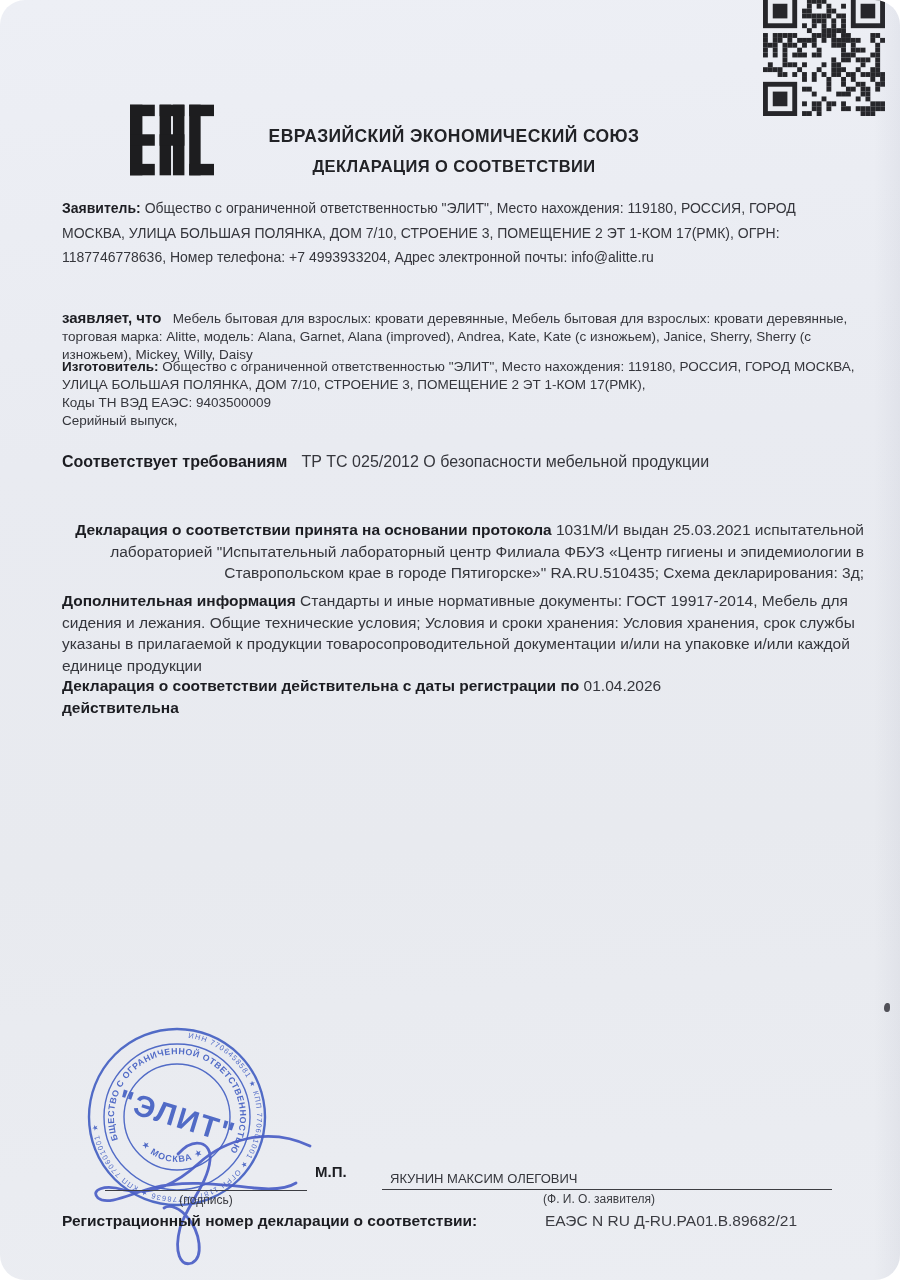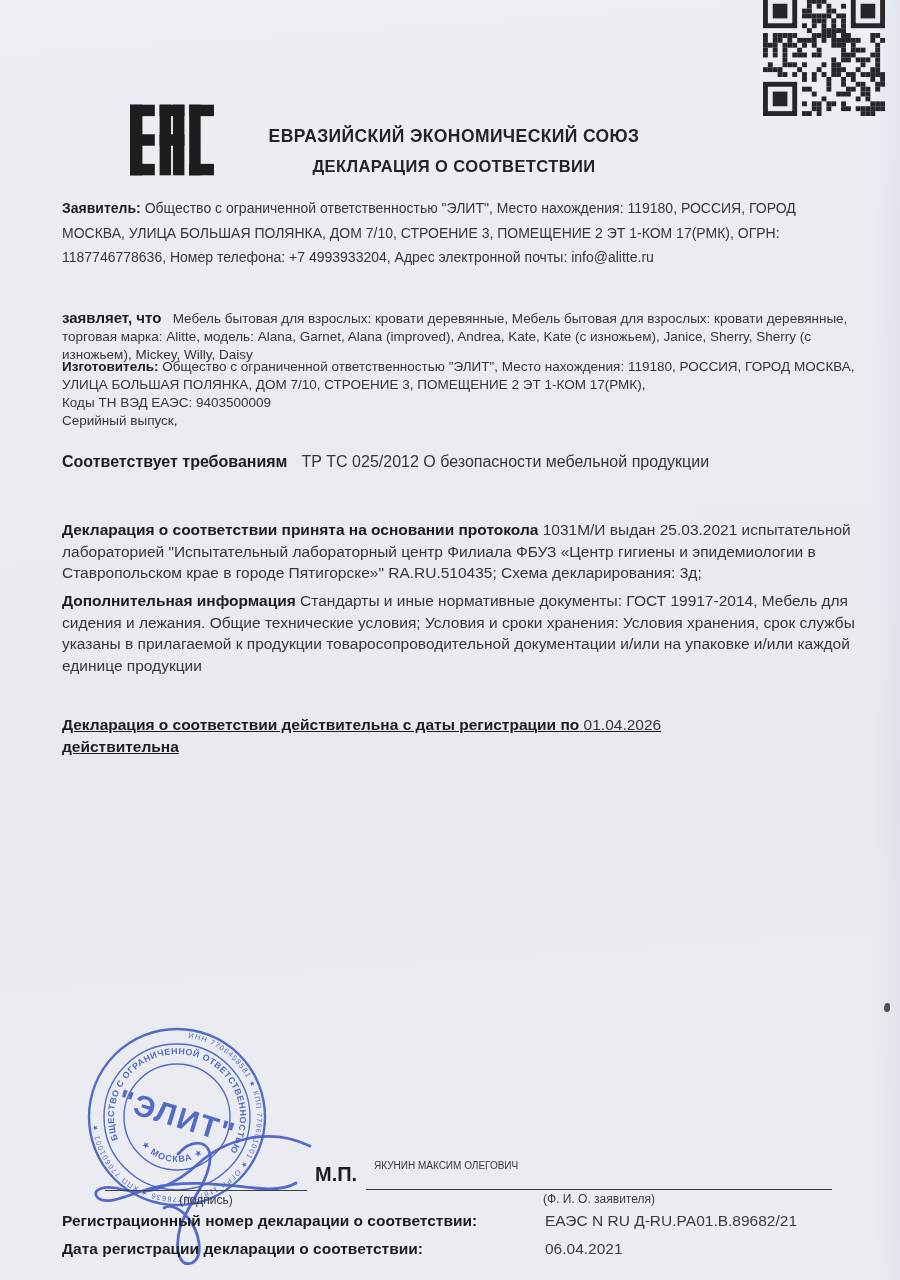--- a/index.html
+++ b/index.html
@@ -9,20 +9,21 @@
     --ink:#35363c;
     --ink-bold:#1c1d22;
   }
   .page{
     position:relative;
     width:900px;height:1280px;
     overflow:hidden;
     font-family:"Liberation Sans","DejaVu Sans",sans-serif;
     color:var(--ink);
     background:linear-gradient(176deg,#edeff5 0%,#e9ebf1 35%,#e8eaef 65%,#ebedf2 100%);
+    border-radius:25px;
   }
   .page::after{ 
     content:"";position:absolute;top:0;right:0;width:26px;height:100%;
     background:linear-gradient(90deg,rgba(120,125,150,0) 0%,rgba(120,125,150,.08) 100%);
     pointer-events:none;
   }
   .abs{position:absolute;}
   b,strong{color:var(--ink-bold);}
   
   .eac-logo{left:130px;top:104px;}
@@ -34,35 +35,35 @@
   .para{left:62px;}
   .applicant{top:196px;width:788px;font-size:14px;line-height:24.5px;}
   .inperson{top:292px;width:800px;font-size:16px;}
   .declares{top:309px;width:796px;font-size:13.5px;line-height:18px;}
   .declares b{font-size:15px;}
   .manuf-block{top:358px;width:796px;font-size:13.5px;line-height:18px;}
   .manuf-block .sub{margin:0;}
   .tnved-line{margin-top:1px;}
   .requirements{top:453px;width:810px;font-size:16px;}
   .requirements b{margin-right:14px;}
-  .basis{top:519px;width:802px;font-size:15.5px;line-height:21.5px;}
+  .basis{top:519px;width:802px;font-size:15.5px;line-height:21.5px;text-align:right;}
   .additional{top:590px;width:804px;font-size:15.5px;line-height:21.5px;}
-  .validity{top:714px;width:800px;font-size:15.5px;line-height:22px;font-weight:bold;color:var(--ink-bold);text-decoration:underline;}
+  .validity{top:675px;width:800px;font-size:15.5px;line-height:22px;font-weight:bold;color:var(--ink-bold);}
   .validity .date{font-weight:normal;color:var(--ink);}
   
   .stamp{left:82px;top:1022px;color:var(--stamp-color);opacity:.88;filter:blur(.3px);}
   .signature{left:58px;top:1112px;color:var(--signature-color);opacity:.92;}
   
-  .mp{left:315px;top:1163px;font-weight:bold;font-size:20px;color:var(--ink-bold);}
+  .mp{left:315px;top:1163px;font-weight:bold;font-size:15px;color:var(--ink-bold);}
   .sign-left{left:105px;top:1166px;width:202px;text-align:center;}
   .sign-left .line,.fio-block .line{height:24px;border-bottom:1.6px solid #3c3d42;}
   .caption{font-size:12px;color:#3a3b40;margin-top:2px;}
   .fio-block{left:366px;top:1160px;width:466px;}
-  .fio-name{font-size:10px;padding-left:8px;height:30px;display:flex;align-items:flex-end;box-sizing:border-box;
-            border-bottom:1.6px solid #3c3d42;padding-bottom:18px;}
+  .fio-name{font-size:13px;padding-left:8px;height:30px;display:flex;align-items:flex-end;box-sizing:border-box;
+            border-bottom:1.6px solid #3c3d42;padding-bottom:3px;margin-left:16px;}
   .fio-block .caption{text-align:center;}
   .reg-row{left:62px;width:800px;font-size:15.5px;}
   .reg-row .lab{font-weight:bold;color:var(--ink-bold);}
   .reg-row .val{position:absolute;left:483px;top:0;font-weight:normal;color:#3b3c42;white-space:nowrap;}
   .reg-1{top:1212px;}
   .reg-2{top:1240px;}
   
   .speck{left:884px;top:1003px;width:6px;height:9px;background:#34343a;border-radius:60% 40% 50% 50%;opacity:.85;}
   svg text{font-family:"Liberation Sans","DejaVu Sans",sans-serif;}
 </style>
@@ -383,20 +384,16 @@
 
   <div class="abs fio-block">
     <div class="fio-name">ЯКУНИН МАКСИМ ОЛЕГОВИЧ</div>
     <div class="caption">(Ф. И. О. заявителя)</div>
   </div>
 
   <div class="abs reg-row reg-1">
     <span class="lab">Регистрационный номер декларации о соответствии:</span>
     <span class="val">ЕАЭС N RU Д-RU.РА01.В.89682/21</span>
   </div>
-  <div class="abs reg-row reg-2">
-    <span class="lab">Дата регистрации декларации о соответствии:</span>
-    <span class="val">06.04.2021</span>
-  </div>
 
   <div class="abs speck"></div>
 
 </div>
 
 </body></html>

